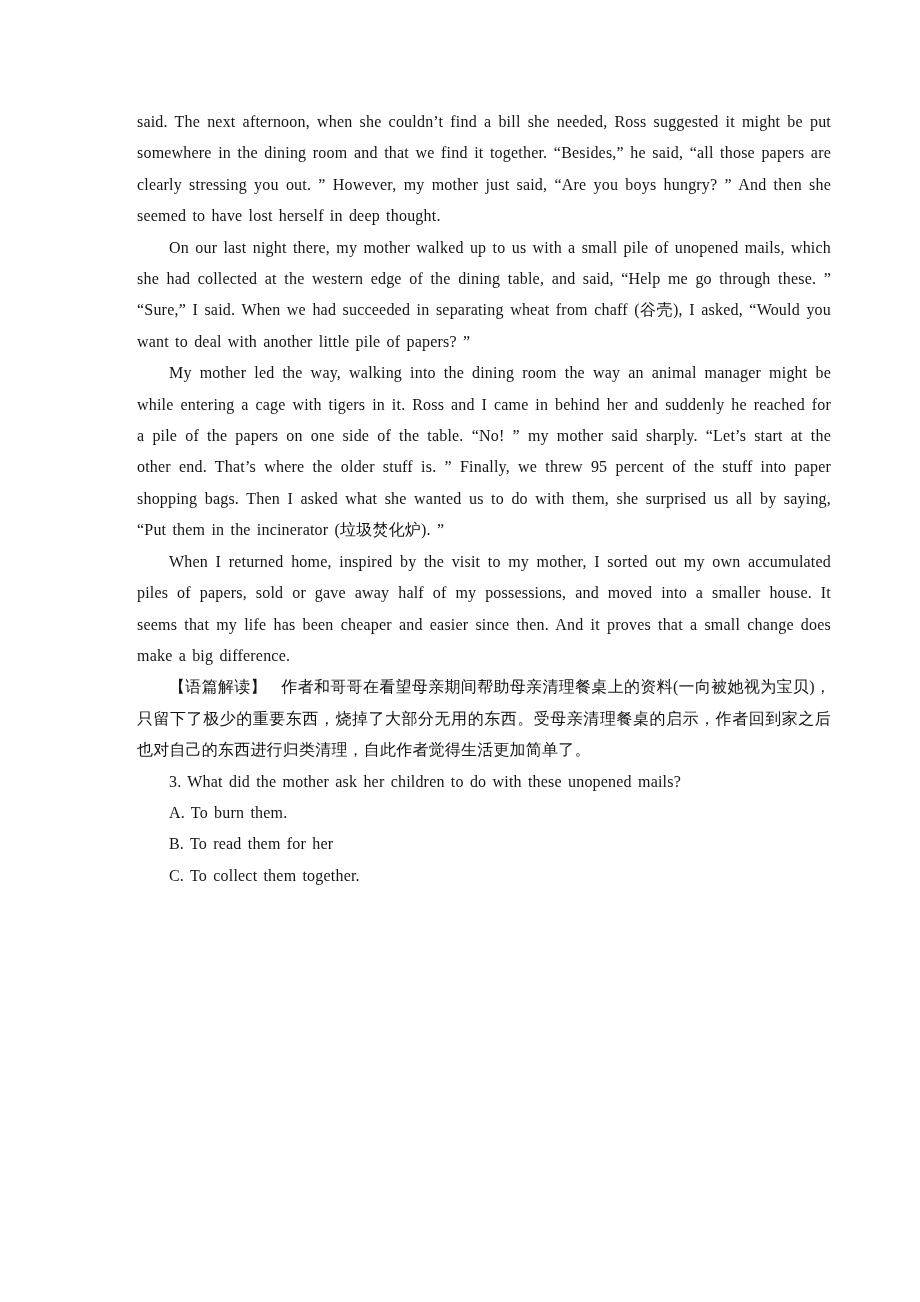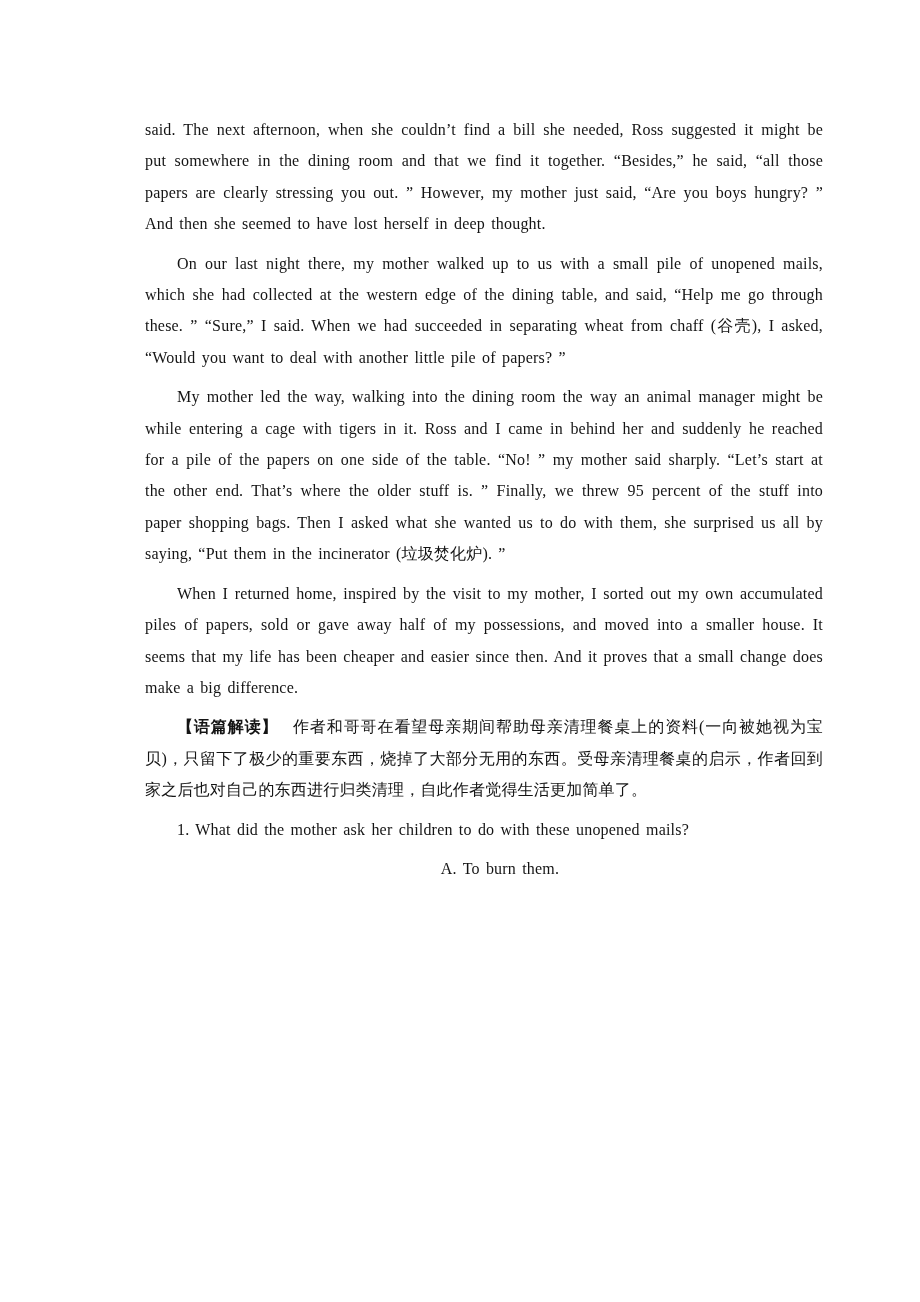--- a/index.html
+++ b/index.html
@@ -18,34 +18,34 @@
   }
   .content {
     position: absolute;
     left: 137px;
     top: 106px;
     width: 694px;
     font-size: 16px;
     line-height: 31.4px;
   }
   .content p {
-    margin: 8px;
+    margin: 0;
     text-align: justify;
     text-indent: 2em;
     word-spacing: 2px;
     letter-spacing: 0.2px;
   }
   .content p.noindent {
     text-indent: 0;
   }
   .content p.option {
-    text-align: center;
+    text-align: left;
   }
   .analysis-label {
-    font-weight: bold;
+    font-weight: normal;
     margin-right: 0.9em;
   }
   .answer-letter {
     font-family: "Liberation Sans", "DejaVu Sans", sans-serif;
     font-weight: bold;
     color: #0000cc;
     margin-right: 0.8em;
   }
 </style>
 </head>
@@ -59,23 +59,25 @@
     <p>On our last night there, my mother walked up to us with a small pile of unopened mails, which she had collected at the western edge of the dining table, and said, “Help me go through these. ” “Sure,” I said. When we had succeeded in separating wheat from chaff (谷壳), I asked, “Would you want to deal with another little pile of papers? ”</p>
 
     <p>My mother led the way, walking into the dining room the way an animal manager might be while entering a cage with tigers in it. Ross and I came in behind her and suddenly he reached for a pile of the papers on one side of the table. “No! ” my mother said sharply. “Let’s start at the other end. That’s where the older stuff is. ” Finally, we threw 95 percent of the stuff into paper shopping bags. Then I asked what she wanted us to do with them, she surprised us all by saying, “Put them in the incinerator (垃圾焚化炉). ”</p>
 
     <p>When I returned home, inspired by the visit to my mother, I sorted out my own accumulated piles of papers, sold or gave away half of my possessions, and moved into a smaller house. It seems that my life has been cheaper and easier since then. And it proves that a small change does make a big difference.</p>
 
     <p>
       <span class="analysis-label">【语篇解读】</span><span>作者和哥哥在看望母亲期间帮助母亲清理餐桌上的资料(一向被她视为宝贝)，只留下了极少的重要东西，烧掉了大部分无用的东西。受母亲清理餐桌的启示，作者回到家之后也对自己的东西进行归类清理，自此作者觉得生活更加简单了。</span>
     </p>
 
-    <p>1. What did the mother ask her children to do with these unopened mails?</p>
+    <p>3. What did the mother ask her children to do with these unopened mails?</p>
 
     <p class="option">A. To burn them.</p>
 
+    <p class="option">B. To read them for her</p>
 
+    <p class="option">C. To collect them together.</p>
 
 
 
 
   </div>
 </div>
 
 </body></html>

